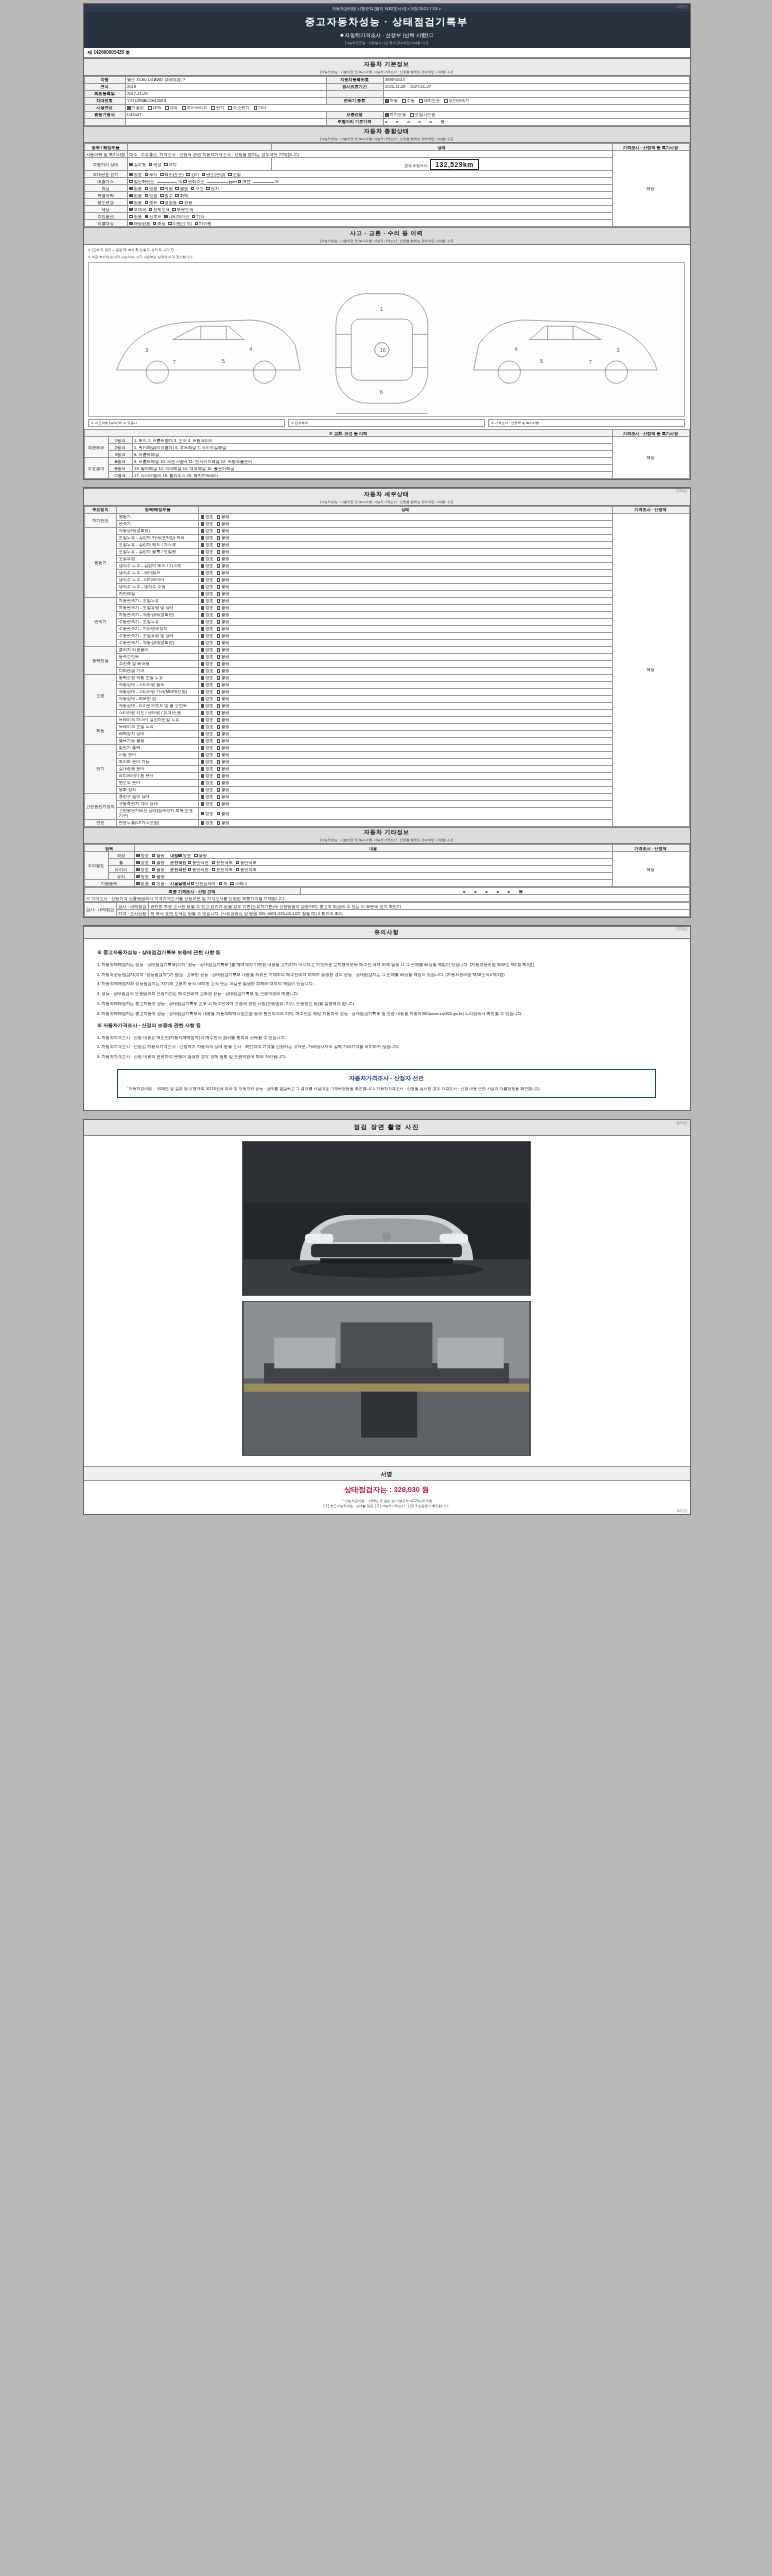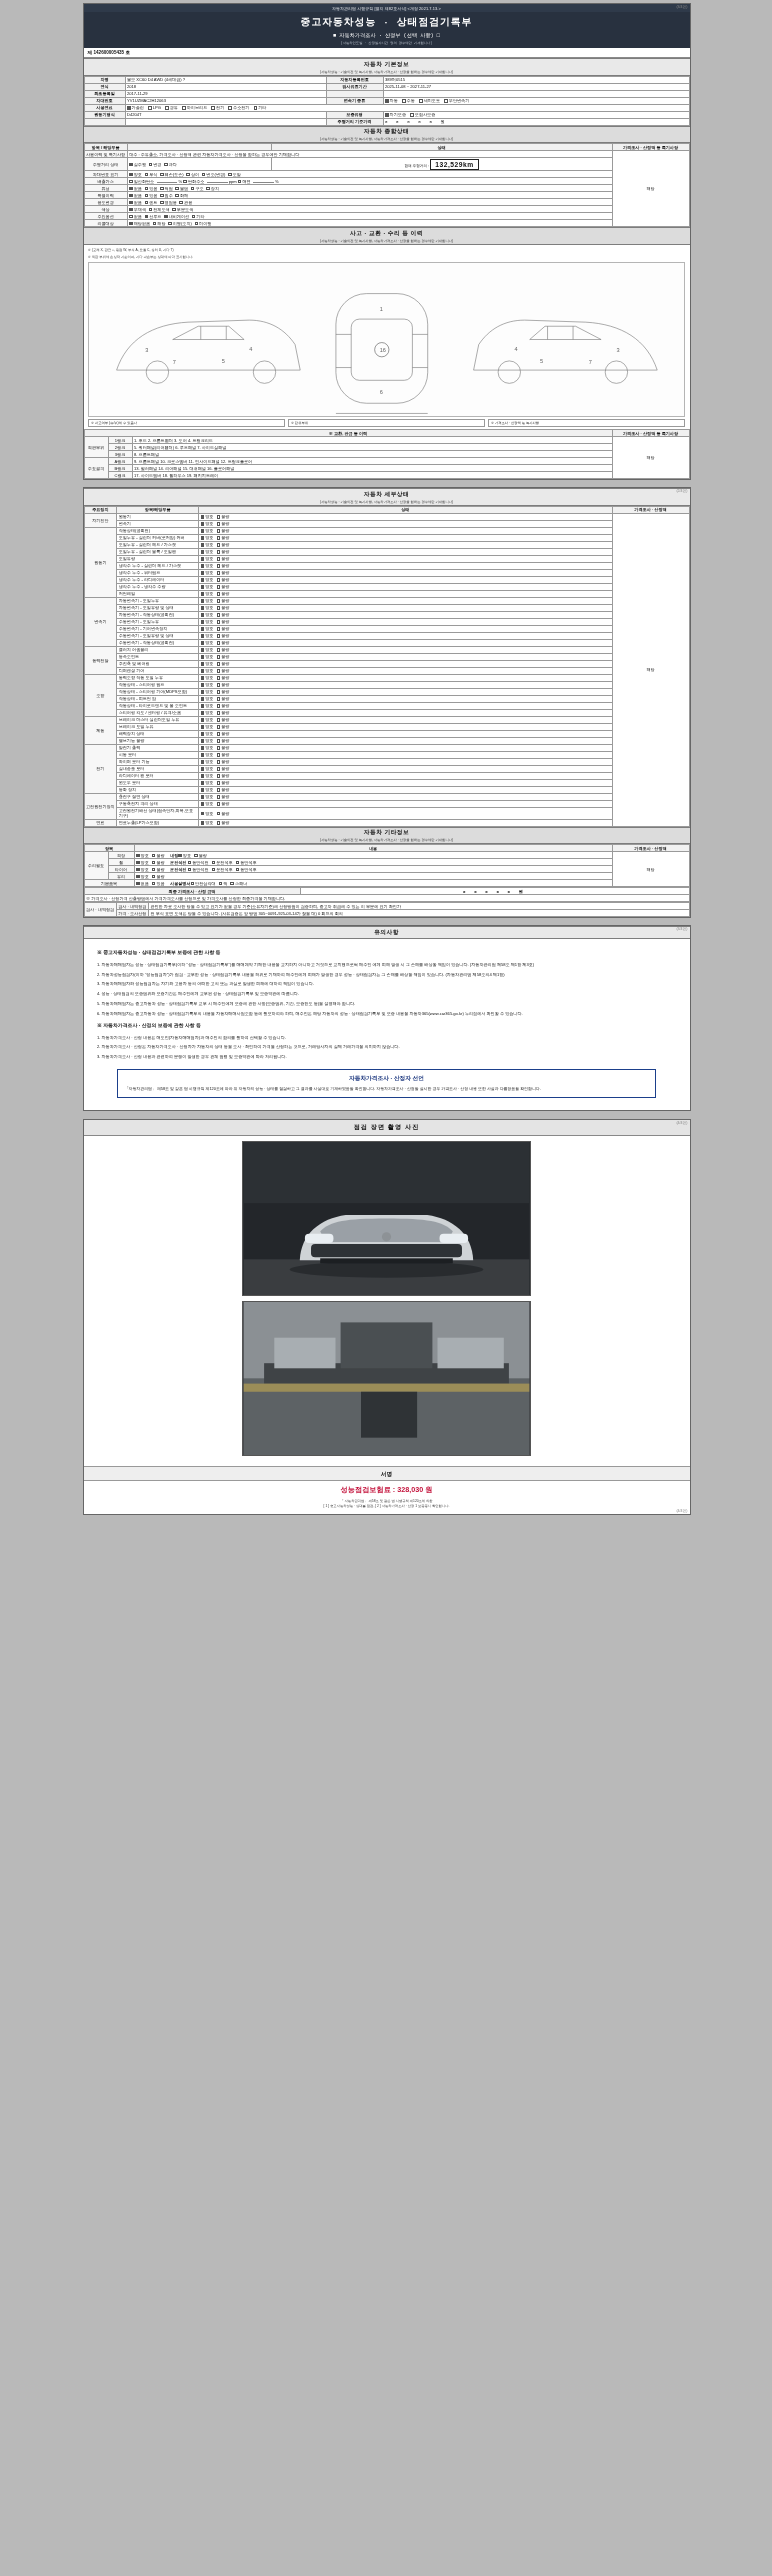--- a/index.html
+++ b/index.html
@@ -13,21 +13,21 @@
     padding:0; position:relative;
   }
   .sheet-tag { position:absolute; right:2.1px; top:1px; font-size:3.6px; color:#888; }
   .sheet-tag.bot { top:auto; bottom:1px; }
 
   
   .topnotice {
     background:#2f3a4a; color:#e8eaee; font-size:3.9px; text-align:center;
     padding:1.5px 0; letter-spacing:0.1px;
   }
-  .titlebar { background:#28313f; color:#fff; text-align:center; padding:4.1px 0 3.1px 0;font-family:Liberation Mono, monospace; }
+  .titlebar { background:#28313f; color:#fff; text-align:center; padding:4.1px 0 3.1px 0; }
   .titlebar .t1 { font-size:9.8px; font-weight:bold; letter-spacing:1px; }
   .titlebar .t2 { font-size:5.2px; margin-top:2.6px; }
   .titlebar .t3 { font-size:3.3px; color:#b9c0cc; margin-top:2.1px; }
   .docno { padding:2.1px 4.1px; font-size:4.6px; font-weight:bold; border-bottom:0.5px solid #8a8a8a;}
 
   
   .band { background:#e9e9e9; border-top:0.5px solid #7d7d7d; border-bottom:0.5px solid #7d7d7d; text-align:center; padding:1.5px 0 1px 0;}
   .band .bt { font-size:5.7px; font-weight:bold; letter-spacing:0.5px; }
   .band .bs { font-size:3.3px; color:#333; margin-top:1px; }
   .band.dark { background:#dcdcdc; }
@@ -695,21 +695,21 @@
           <rect x="60" y="70" width="120" height="60" fill="#a8aeb2"></rect>
           <rect x="380" y="70" width="130" height="60" fill="#a8aeb2"></rect>
           <rect x="190" y="40" width="180" height="90" fill="#4a4f52"></rect>
           <rect x="0" y="160" width="560" height="16" fill="#d9b84b" opacity=".5"></rect>
           <rect x="230" y="176" width="110" height="90" fill="#2f3336"></rect>
         </svg>
       </div>
     </div>
     <div class="sig">서명</div>
     <div class="fee">
-      <span>성능점검보험료 :</span>
+      <span>상태점검자는 :</span>
       <span>328,030 원</span>
     </div>
     <div class="footnote">
       <span class="fl">「 자동차관리법」 제58조 및 같은 법 시행규칙 제120조에 의한</span>
       <span class="fl">[ 1 ] 중고자동차성능 · 상태를 점검, [ 2 ] 자동차가격조사 · 산정 1 보증증서 확인합니다.</span>
     </div>
     <div class="sheet-tag bot">(4/4면)</div>
   </div>
 
 </div>

